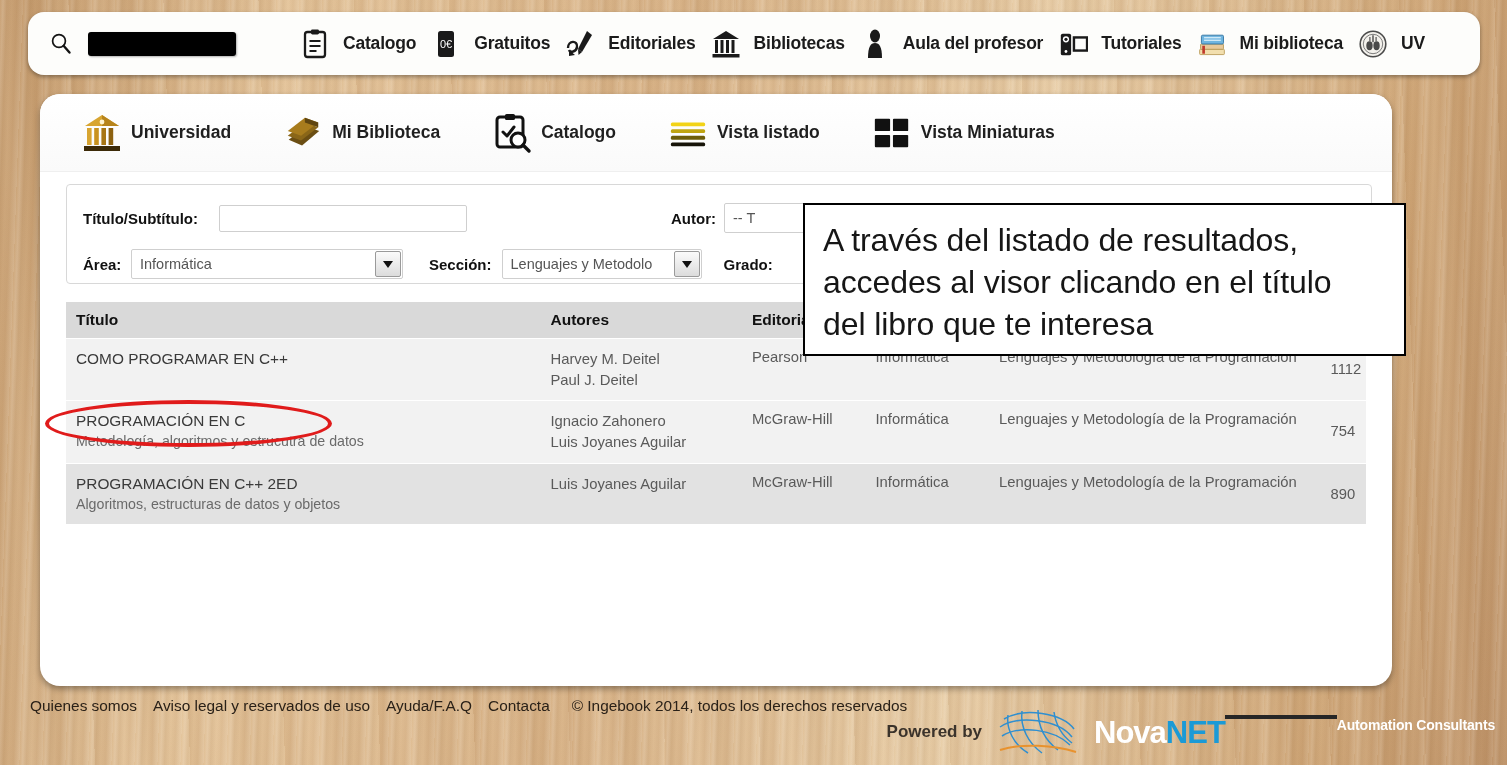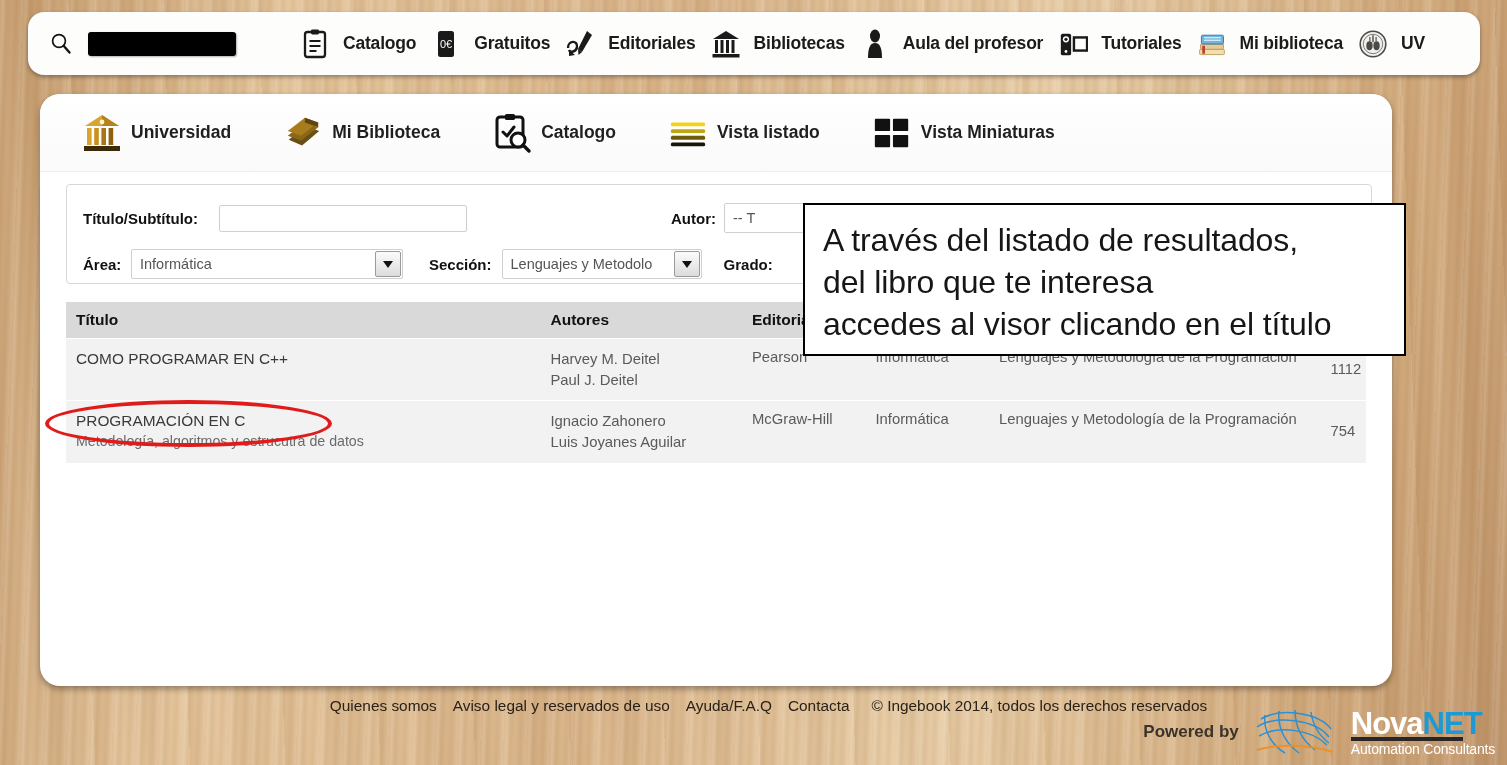--- a/index.html
+++ b/index.html
@@ -226,21 +226,20 @@
   }
 
   
   #footer {
     position: absolute;
     left: 0; bottom: 0;
     width: 1507px; height: 78px;
     z-index: 3;
     display: flex;
     align-items: flex-start;
-    justify-content: center;
   }
   #footer-links {
     display: flex; align-items: center;
     gap: 16px;
     margin-left: 30px; margin-top: 10px;
   }
   #footer-links .fl {
     font-size: 15.4px;
     color: #2a2118;
     white-space: nowrap;
@@ -249,26 +248,26 @@
   #footer-links .fl.copy { cursor: default; margin-left: 6px; }
   #powered {
     position: absolute;
     right: 12px; top: 16px;
     display: flex; align-items: center; gap: 10px;
   }
   #powered .pw-text {
     font-size: 17px; font-weight: bold; color: #3b332b;
     white-space: nowrap;
   }
-  #novanet { display: flex; flex-direction: column; align-items: flex-start; }
+  #novanet { display: flex; flex-direction: row; align-items: flex-start; }
   .nn-top { display: flex; align-items: baseline; }
   .nn-nova { font-size: 31px; font-weight: bold; color: #ffffff; letter-spacing: -1px; line-height: 1; }
   .nn-net  { font-size: 31px; font-weight: bold; color: #1b9ad6; letter-spacing: -1px; line-height: 1; }
   .nn-underline { height: 4px; background: #262626; width: 112px; margin-top: -2px; }
-  .nn-sub { font-size: 14px; font-weight: normal; color: #ffffff; letter-spacing: -0.2px; margin-top: 0; }
+  .nn-sub { font-size: 14px; font-weight: bold; color: #ffffff; letter-spacing: -0.2px; margin-top: 0; }
 </style>
 </head>
 <body>
 
 <div id="wood-bg"></div>
 
 <div id="top-bar">
   <div class="search-wrap">
     <svg class="mag-icon" viewBox="0 0 26 26">
       <circle cx="11" cy="10" r="6.4" fill="none" stroke="#141414" stroke-width="1.7"></circle>
@@ -501,30 +500,43 @@
         <td>
           <div class="au-line">Ignacio Zahonero</div>
           <div class="au-line">Luis Joyanes Aguilar</div>
         </td>
         <td>McGraw-Hill</td>
         <td>Informática</td>
         <td>Lenguajes y Metodología de la Programación</td>
         <td class="cell-pag">754</td>
       </tr>
 
+      <tr class="r-dark">
+        <td>
+          <div class="cell-title">PROGRAMACIÓN EN C++ 2ED</div>
+          <div class="cell-sub">Algoritmos, estructuras de datos y objetos</div>
+        </td>
+        <td>
+          <div class="au-line">Luis Joyanes Aguilar</div>
+        </td>
+        <td>McGraw-Hill</td>
+        <td>Informática</td>
+        <td>Lenguajes y Metodología de la Programación</td>
+        <td class="cell-pag">890</td>
+      </tr>
     </tbody>
   </table>
 </div>
 
 <div id="red-ellipse"></div>
 
 <div id="callout">
   <div class="co-line">A través del listado de resultados,</div>
+  <div class="co-line">accedes al visor clicando en el título</div>
   <div class="co-line">del libro que te interesa</div>
-  <div class="co-line">accedes al visor clicando en el título</div>
 </div>
 
 <div id="footer">
   <div id="footer-links">
     <span class="fl">Quienes somos</span>
     <span class="fl">Aviso legal y reservados de uso</span>
     <span class="fl">Ayuda/F.A.Q</span>
     <span class="fl">Contacta</span>
     <span class="fl copy">© Ingebook 2014, todos los derechos reservados</span>
   </div>

